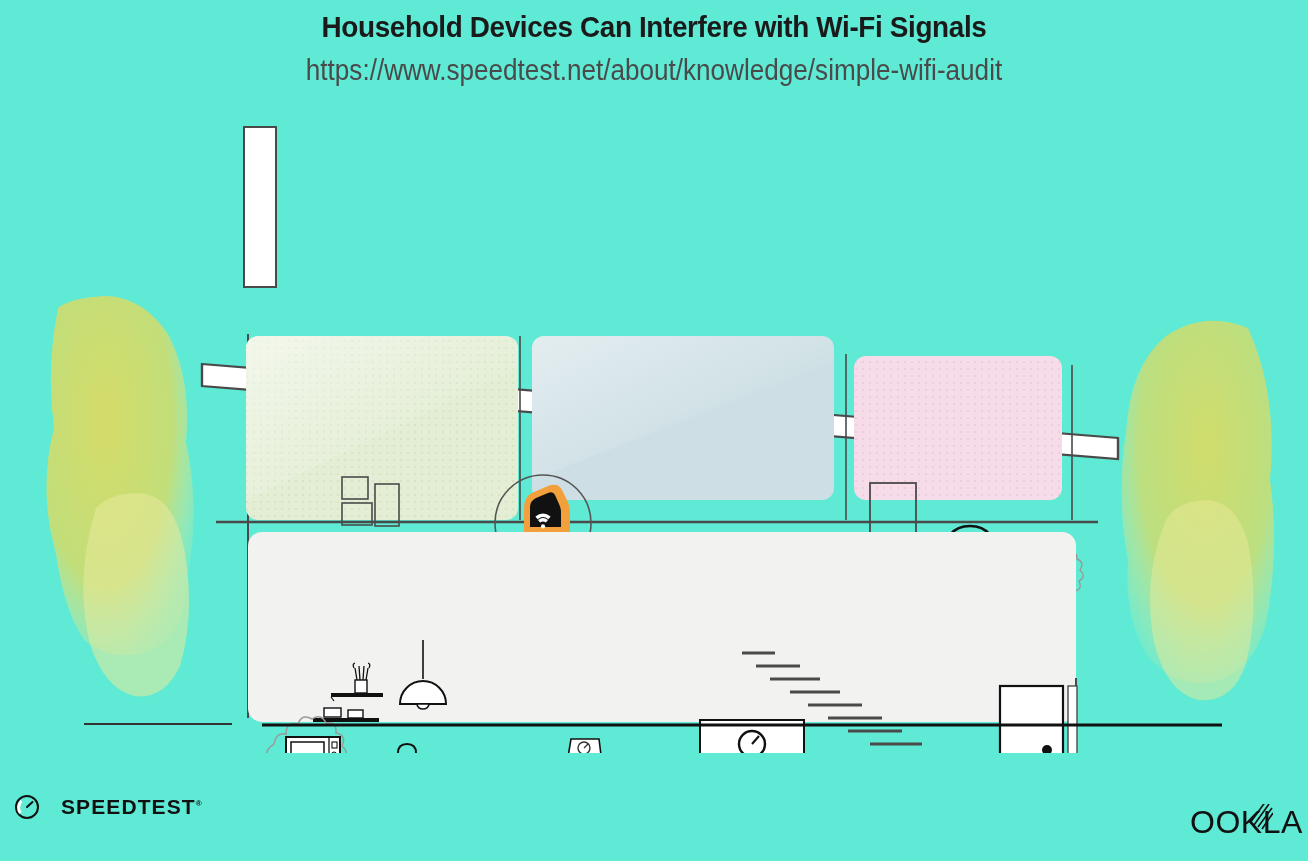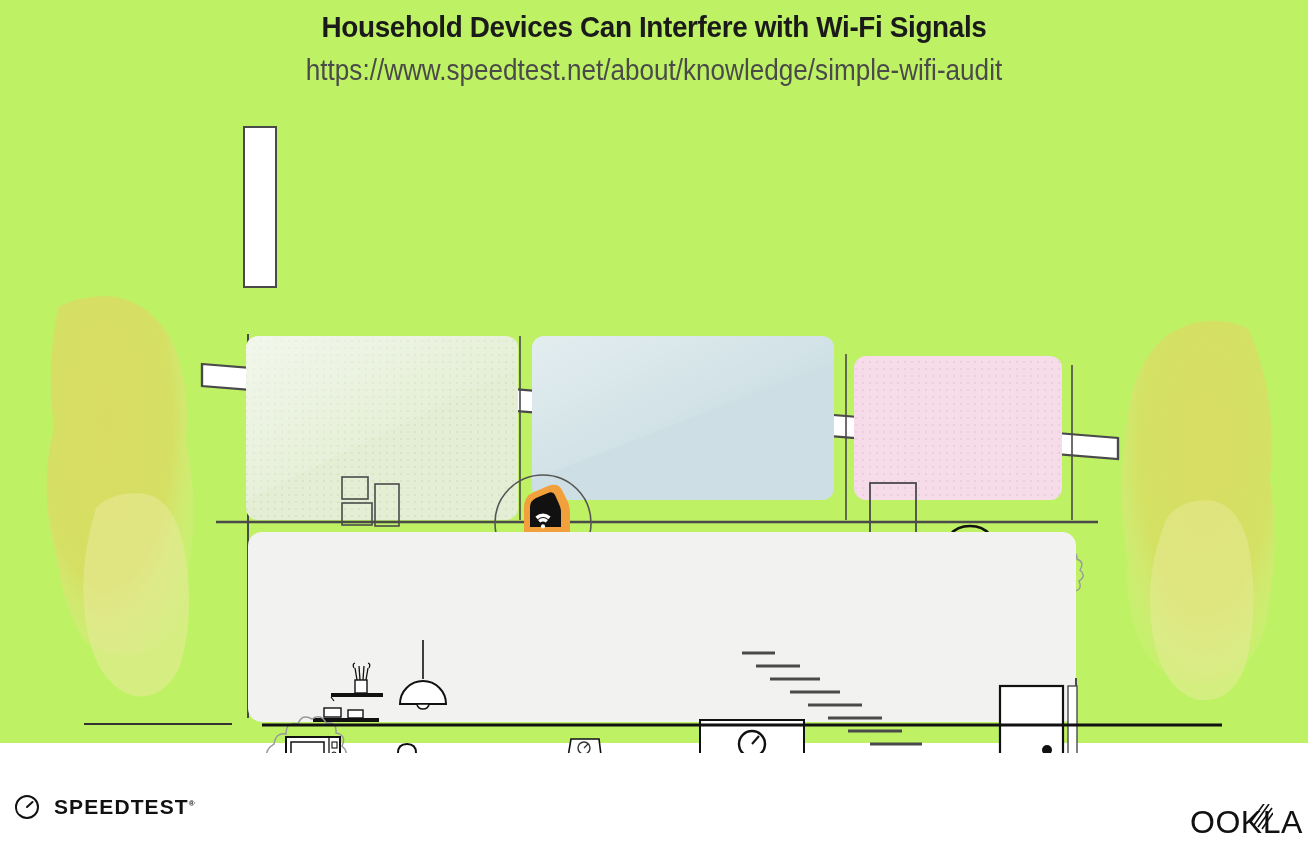--- a/index.html
+++ b/index.html
@@ -10,22 +10,22 @@
   body {
     width: 1308px;
     height: 861px;
     font-family: "Liberation Sans", sans-serif;
     overflow: hidden;
     position: relative;
   }
   .page {
     position: relative;
     width: 1308px;
-    height: 743px;
-    background: #bef264;
+    height: 861px;
+    background: #5eead4;
   }
 
   
   .header {
     position: absolute;
     top: 0; left: 0;
     width: 1308px;
     text-align: center;
     padding-top: 8px;
   }
@@ -66,21 +66,21 @@
     top: 780px;
     width: 1308px;
     height: 81px;
   }
   .speedtest-logo {
     position: absolute;
     left: 14px;
     top: 14px;
     display: flex;
     align-items: center;
-    gap: 14px;
+    gap: 21px;
   }
   .speedtest-word {
     font-family: "Liberation Sans", sans-serif;
     font-weight: bold;
     font-size: 21px;
     letter-spacing: 1.1px;
     color: #111111;
     position: relative;
   }
   .tm {

